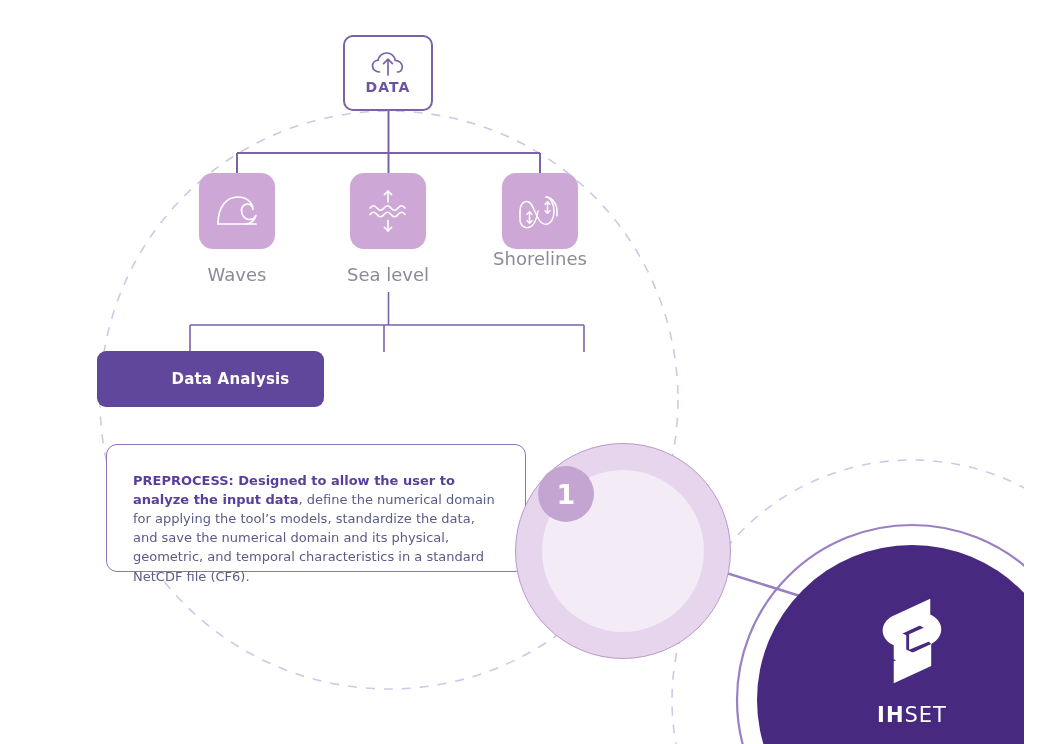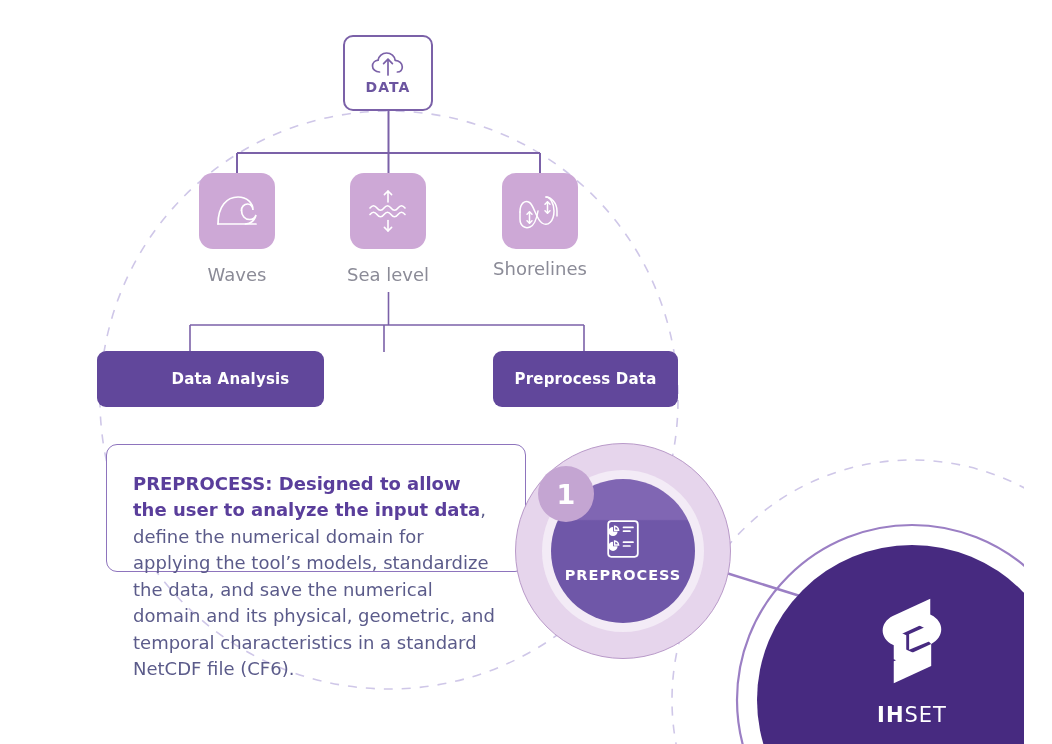--- a/index.html
+++ b/index.html
@@ -86,21 +86,21 @@
     position: absolute;
     left: 106px; top: 444px;
     width: 420px; height: 128px;
     border: 1.6px solid #8e74bd;
     border-radius: 11px;
     background: #ffffff;
     box-sizing: border-box;
     padding: 26px 26px 0 26px;
   }
   .desc-text {
-    font-size: 18px;
+    font-size: 13px;
     line-height: 1.47;
     color: #5b5b8a;
     font-family: "DejaVu Sans", sans-serif;
   }
   .desc-text b {
     color: #5a3e9b;
     font-weight: bold;
   }
 
   
@@ -241,45 +241,30 @@
       <path d="M4 23 L4 30 C4 37 9 40 14 38 C19 36 21 28 22 22" fill="none" stroke="#ffffff" stroke-width="1.5" stroke-linecap="round"></path>
       <path d="M30 8 C35 8 41 14 41 22 L41 27" fill="none" stroke="#ffffff" stroke-width="1.5" stroke-linecap="round"></path>
       <path d="M31.5 13 L31.5 24" fill="none" stroke="#ffffff" stroke-width="1.5" stroke-linecap="round"></path>
       <path d="M29 15.3 L31.5 12.8 L34 15.3" fill="none" stroke="#ffffff" stroke-width="1.5" stroke-linecap="round" stroke-linejoin="round"></path>
       <path d="M29 21.7 L31.5 24.2 L34 21.7" fill="none" stroke="#ffffff" stroke-width="1.5" stroke-linecap="round" stroke-linejoin="round"></path>
       <path d="M13.5 23 L13.5 34" fill="none" stroke="#ffffff" stroke-width="1.5" stroke-linecap="round"></path>
       <path d="M11 25.3 L13.5 22.8 L16 25.3" fill="none" stroke="#ffffff" stroke-width="1.5" stroke-linecap="round" stroke-linejoin="round"></path>
       <path d="M11 31.7 L13.5 34.2 L16 31.7" fill="none" stroke="#ffffff" stroke-width="1.5" stroke-linecap="round" stroke-linejoin="round"></path>
     </svg>
   </div>
-  <div class="src-label" style="left:460px; top:258px;">Shorelines</div>
+  <div class="src-label" style="left:460px; top:248px;">Shorelines</div>
 
   <div class="action-btn" style="left:97px; top:351px; width:187px;padding-left:40px;">Data Analysis</div>
-  <div class="action-btn" style="left:493px; top:351px; width:185px;">Preprocess Data</div>
 
   <div class="desc-card">
     <div class="desc-text"><b>PREPROCESS: Designed to allow the user to analyze the input data</b><span>, define the numerical domain for applying the tool’s models, standardize the data, and save the numerical domain and its physical, geometric, and temporal characteristics in a standard NetCDF file (CF6).</span></div>
   </div>
 
   <div class="pp-outer"></div>
   <div class="pp-ring"></div>
-  <div class="pp-core">
-    <svg class="doc-ico" viewBox="0 0 32 38">
-      <rect x="1.2" y="1.2" width="29.6" height="35.6" rx="3.2" fill="none" stroke="#ffffff" stroke-width="1.8"></rect>
-      <path d="M10.6 11.5 A4.6 4.6 0 1 1 6 6.9 L6 11.5 Z" fill="#ffffff"></path>
-      <path d="M7.6 6.2 A4.6 4.6 0 0 1 11.6 10.2 L7.6 10.2 Z" fill="none" stroke="#ffffff" stroke-width="1.4"></path>
-      <path d="M16.5 7.4 L26 7.4" fill="none" stroke="#ffffff" stroke-width="1.7" stroke-linecap="round"></path>
-      <path d="M16.5 11.2 L23 11.2" fill="none" stroke="#ffffff" stroke-width="1.7" stroke-linecap="round"></path>
-      <path d="M10.6 26.3 A4.6 4.6 0 1 1 6 21.7 L6 26.3 Z" fill="#ffffff"></path>
-      <path d="M7.6 21 A4.6 4.6 0 0 1 11.6 25 L7.6 25 Z" fill="none" stroke="#ffffff" stroke-width="1.4"></path>
-      <path d="M16.5 22.2 L26 22.2" fill="none" stroke="#ffffff" stroke-width="1.7" stroke-linecap="round"></path>
-      <path d="M16.5 26 L23 26" fill="none" stroke="#ffffff" stroke-width="1.7" stroke-linecap="round"></path>
-    </svg>
-    <span class="pp-title">PREPROCESS</span>
-  </div>
   <div class="pp-badge">1</div>
 
   <div class="brand-circle">
     <svg class="brand-logo" viewBox="0 0 100 100">
       <path d="M30 28 L72 8 L72 32 L50 42 L72 52 L72 76 L30 56 L30 40 L44 46 L30 40 Z" fill="#ffffff" opacity="0"></path>
       <path d="M69 6 L69 29 L30 47 L30 24 Z" fill="#ffffff"></path>
       <path d="M30 24 C16 31 16 47 30 54 L44 60 L44 44 L36 40 C31 37.5 31 32.5 36 30 Z" fill="#ffffff"></path>
       <path d="M47 43 L69 33 L69 50 L47 59 Z" fill="#ffffff"></path>
       <path d="M31 53 L53 63 L53 79 L31 69 Z" fill="#ffffff"></path>
       <path d="M70 76 L70 53 L31 71 L31 94 Z" fill="#ffffff"></path>

